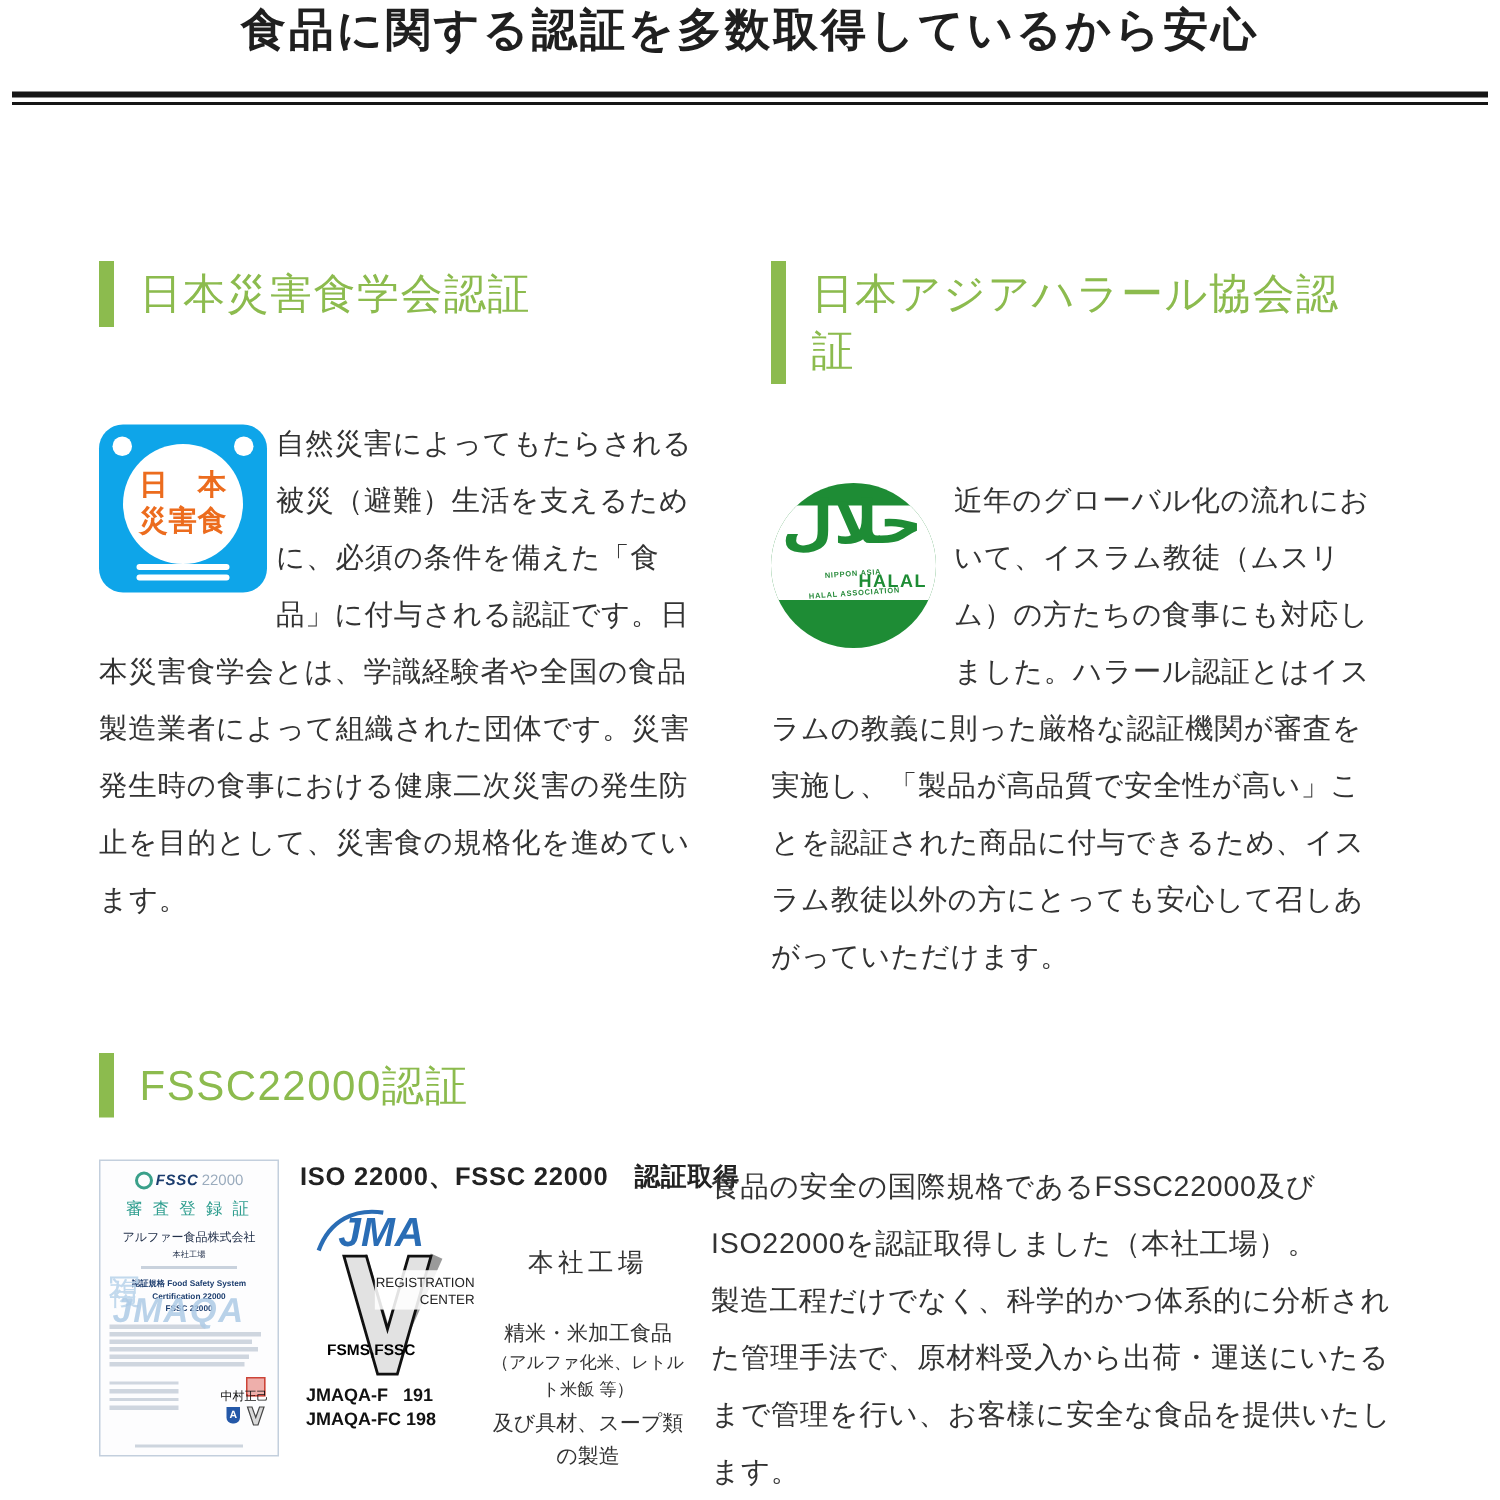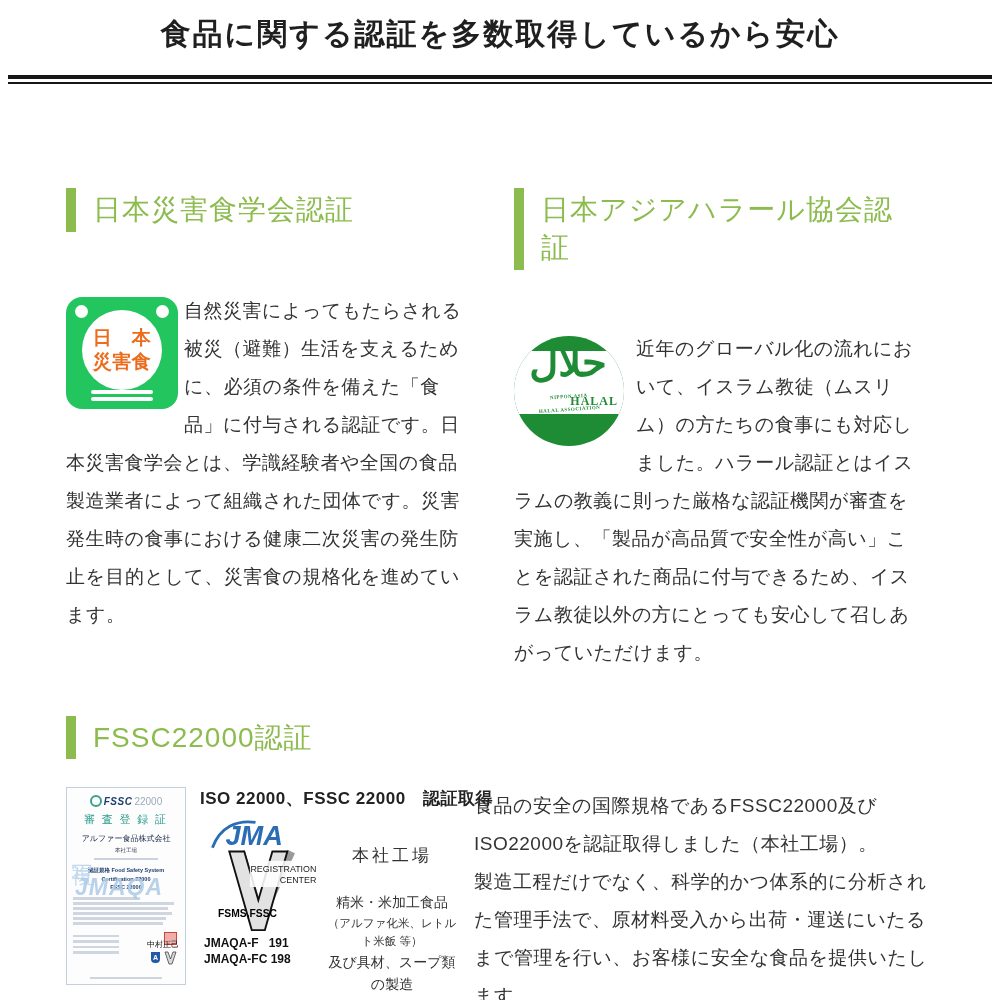--- a/index.html
+++ b/index.html
@@ -1,35 +1,35 @@
 <!DOCTYPE html>
 <html lang="ja"><head>
 <meta charset="utf-8">
 <style>
   html,body{margin:0;padding:0;background:#fff;}
   body{font-family:"Liberation Sans","DejaVu Sans",sans-serif;color:#333;}
   .page{width:1000px;height:1000px;margin:0 auto;background:#fff;overflow:hidden;position:relative;}
 
   
-  .page-title{padding-top:14px;text-align:center;font-size:30px;font-weight:bold;color:#1f1f1f;letter-spacing:2px;margin:0;}
+  .page-title{text-align:center;font-size:30px;font-weight:bold;color:#1f1f1f;letter-spacing:2px;margin:0;}
   .divider{margin:20px 8px 0;border-top:4px solid #161616;border-bottom:2px solid #161616;height:3px;}
 
   .content{padding:0 66px;}
 
   
   .sec-h{border-left:10px solid #8cbb4e;padding:3px 0 3px 17px;margin:0 0 22px 0;
          font-size:28px;line-height:1.35;font-weight:500;color:#8cbb4e;letter-spacing:1px;}
 
   
   .columns{display:flex;gap:48px;margin-top:104px;}
-  .col{width:400px;flex:none;font-family:Liberation Serif, serif;}
+  .col{width:400px;flex:none;}
   .para{font-size:19px;line-height:2;letter-spacing:0.5px;color:#333;white-space:pre-line;}
 
   
-  .saigai-badge{float:left;width:112px;height:112px;background:#22c55e;border-radius:16px;
+  .saigai-badge{float:left;width:112px;height:112px;background:#0ea5e9;border-radius:16px;
                 position:relative;margin:5px 6px 6px 0;}
   .saigai-badge .dot{position:absolute;top:8px;width:13px;height:13px;background:#fff;border-radius:50%;}
   .saigai-badge .dot.dl{left:9px;} .saigai-badge .dot.dr{right:9px;}
   .saigai-circle{position:absolute;left:16px;top:13px;width:80px;height:80px;background:#fff;border-radius:50%;
                  display:flex;flex-direction:column;align-items:center;justify-content:center;
                  color:#ec6c1e;font-weight:bold;font-size:19px;line-height:1.25;}
   .saigai-bars{position:absolute;bottom:8px;left:50%;transform:translateX(-50%);}
   .saigai-bars i{display:block;width:62px;height:4px;background:#fff;border-radius:3px;margin-top:3px;}
 
   

